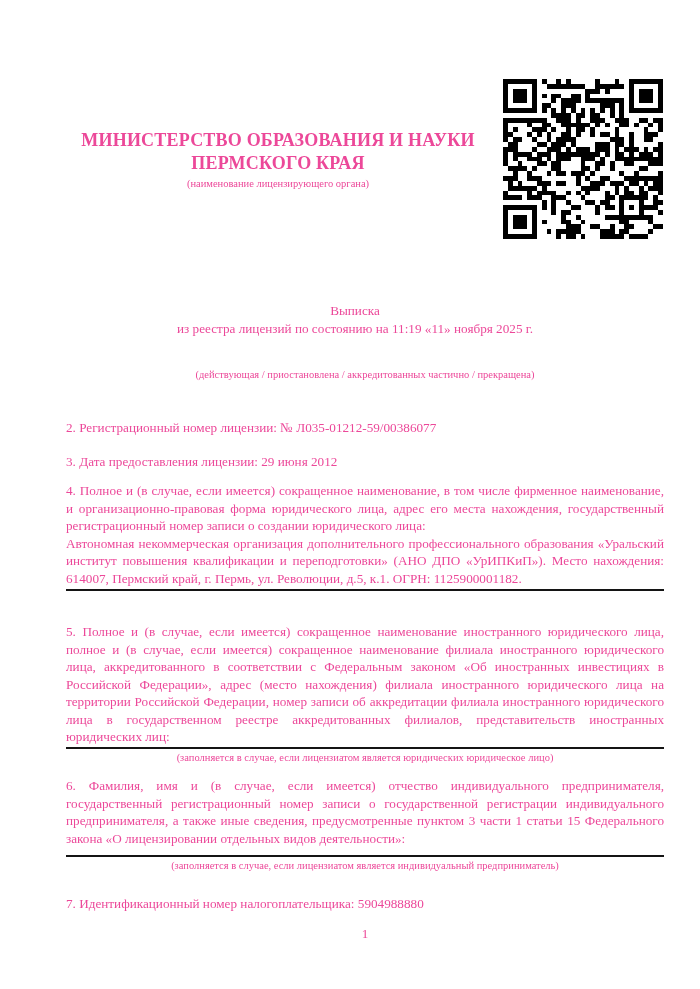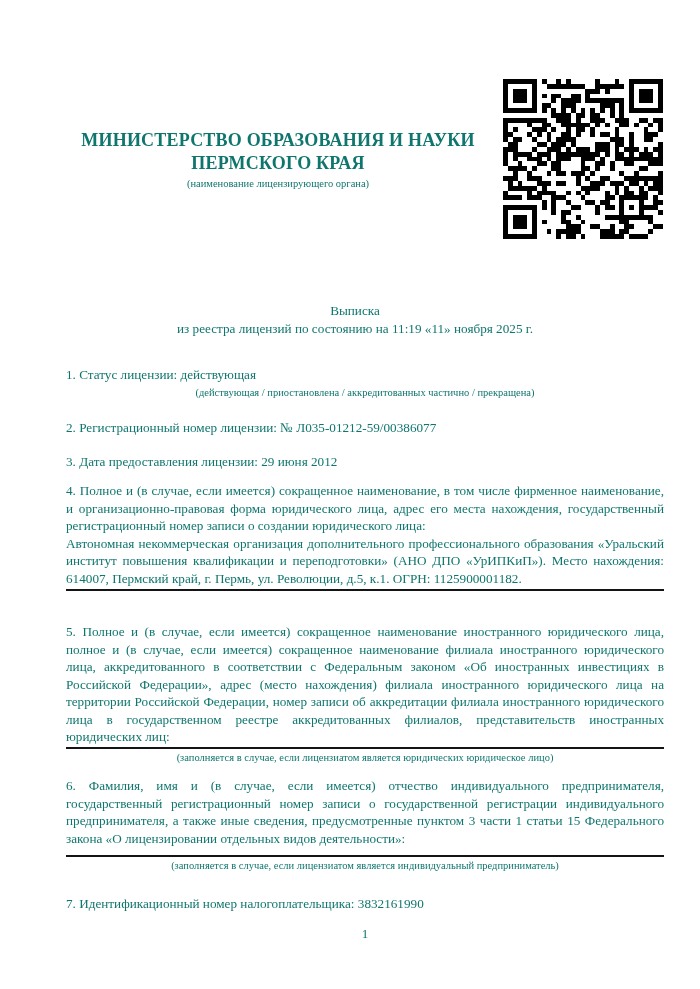--- a/index.html
+++ b/index.html
@@ -6,21 +6,21 @@
     margin: 0;
     padding: 0;
     background: #ffffff;
   }
   .page {
     position: relative;
     width: 700px;
     height: 989px;
     background: #ffffff;
     font-family: "Liberation Serif", "DejaVu Serif", serif;
-    color: #0f766e;
+    color: #ec4899;
     overflow: hidden;
   }
   
   .org {
     position: absolute;
     left: 66px;
     top: 129px;
     width: 424px;
     text-align: center;
   }
@@ -659,21 +659,20 @@
         </g>
       </svg>
   </div>
 
   <div class="doc-title">
     <div>Выписка</div>
     <div>из реестра лицензий по состоянию на 11:19 «11» ноября 2025 г.</div>
   </div>
 
   <div class="item" style="top:366px">
-    <p class="line">1. Статус лицензии: действующая</p>
     <div class="note">(действующая / приостановлена / аккредитованных частично / прекращена)</div>
   </div>
 
   <div class="item" style="top:419px">
     <p class="line">2. Регистрационный номер лицензии: № Л035-01212-59/00386077</p>
   </div>
 
   <div class="item" style="top:453px">
     <p class="line">3. Дата предоставления лицензии: 29 июня 2012</p>
   </div>
@@ -690,18 +689,18 @@
     <div class="note">(заполняется в случае, если лицензиатом является юридических юридическое лицо)</div>
   </div>
 
   <div class="item" style="top:777px">
     <p>6. Фамилия, имя и (в случае, если имеется) отчество индивидуального предпринимателя, государственный регистрационный номер записи о государственной регистрации индивидуального предпринимателя, а также иные сведения, предусмотренные пунктом 3 части 1 статьи 15 Федерального закона «О лицензировании отдельных видов деятельности»:</p>
     <hr class="rule gap">
     <div class="note">(заполняется в случае, если лицензиатом является индивидуальный предприниматель)</div>
   </div>
 
   <div class="item" style="top:895px">
-    <p class="line">7. Идентификационный номер налогоплательщика: 3832161990</p>
+    <p class="line">7. Идентификационный номер налогоплательщика: 5904988880</p>
   </div>
 
   <div class="page-number">1</div>
 
 </div>
 
 </body></html>

